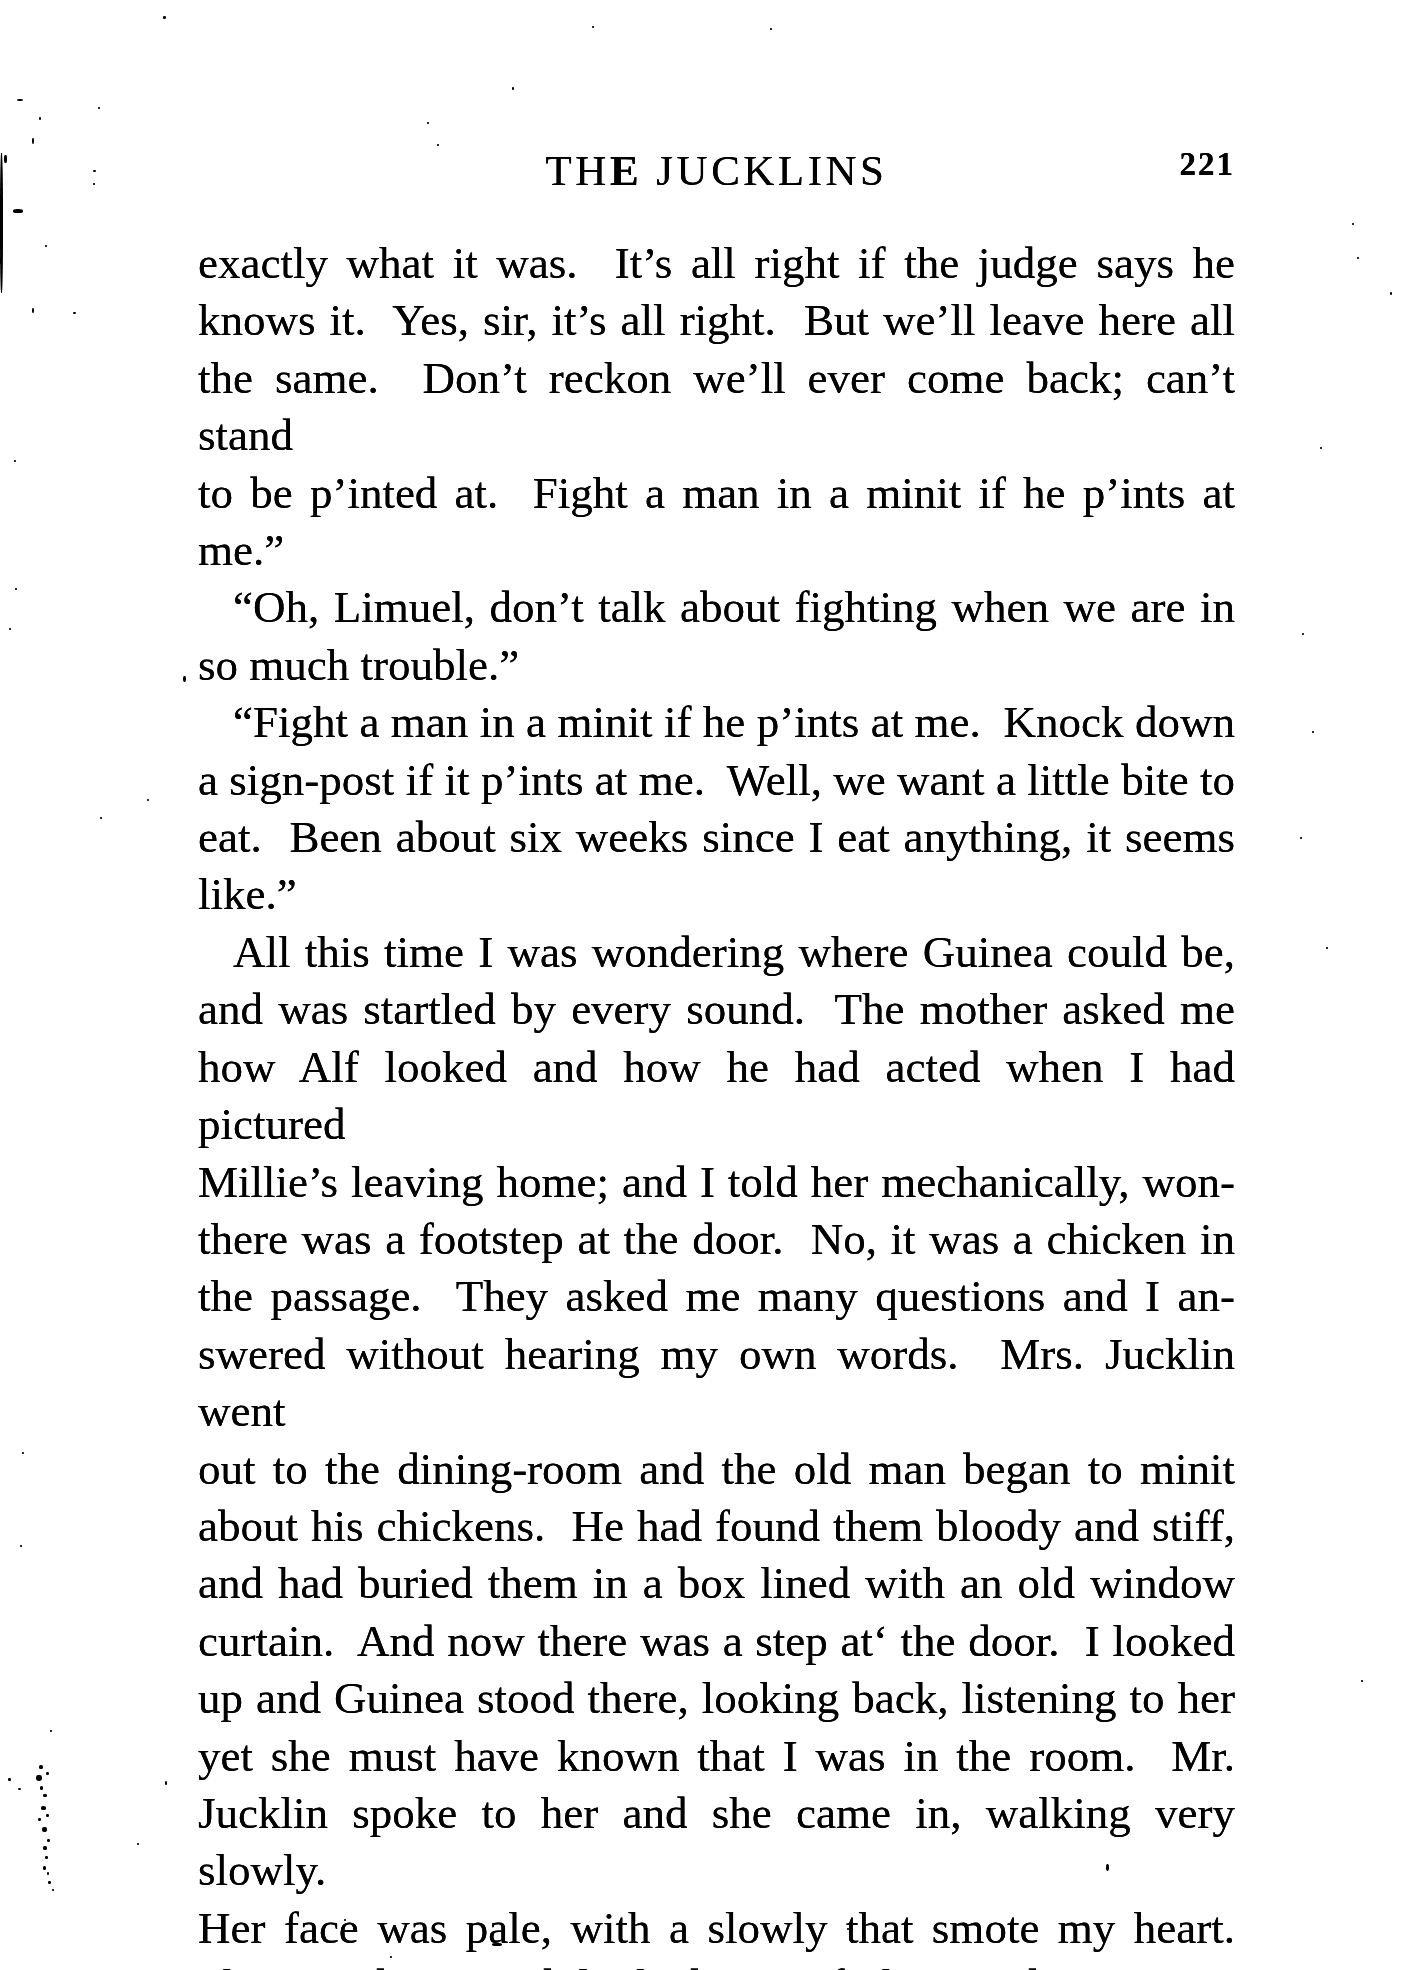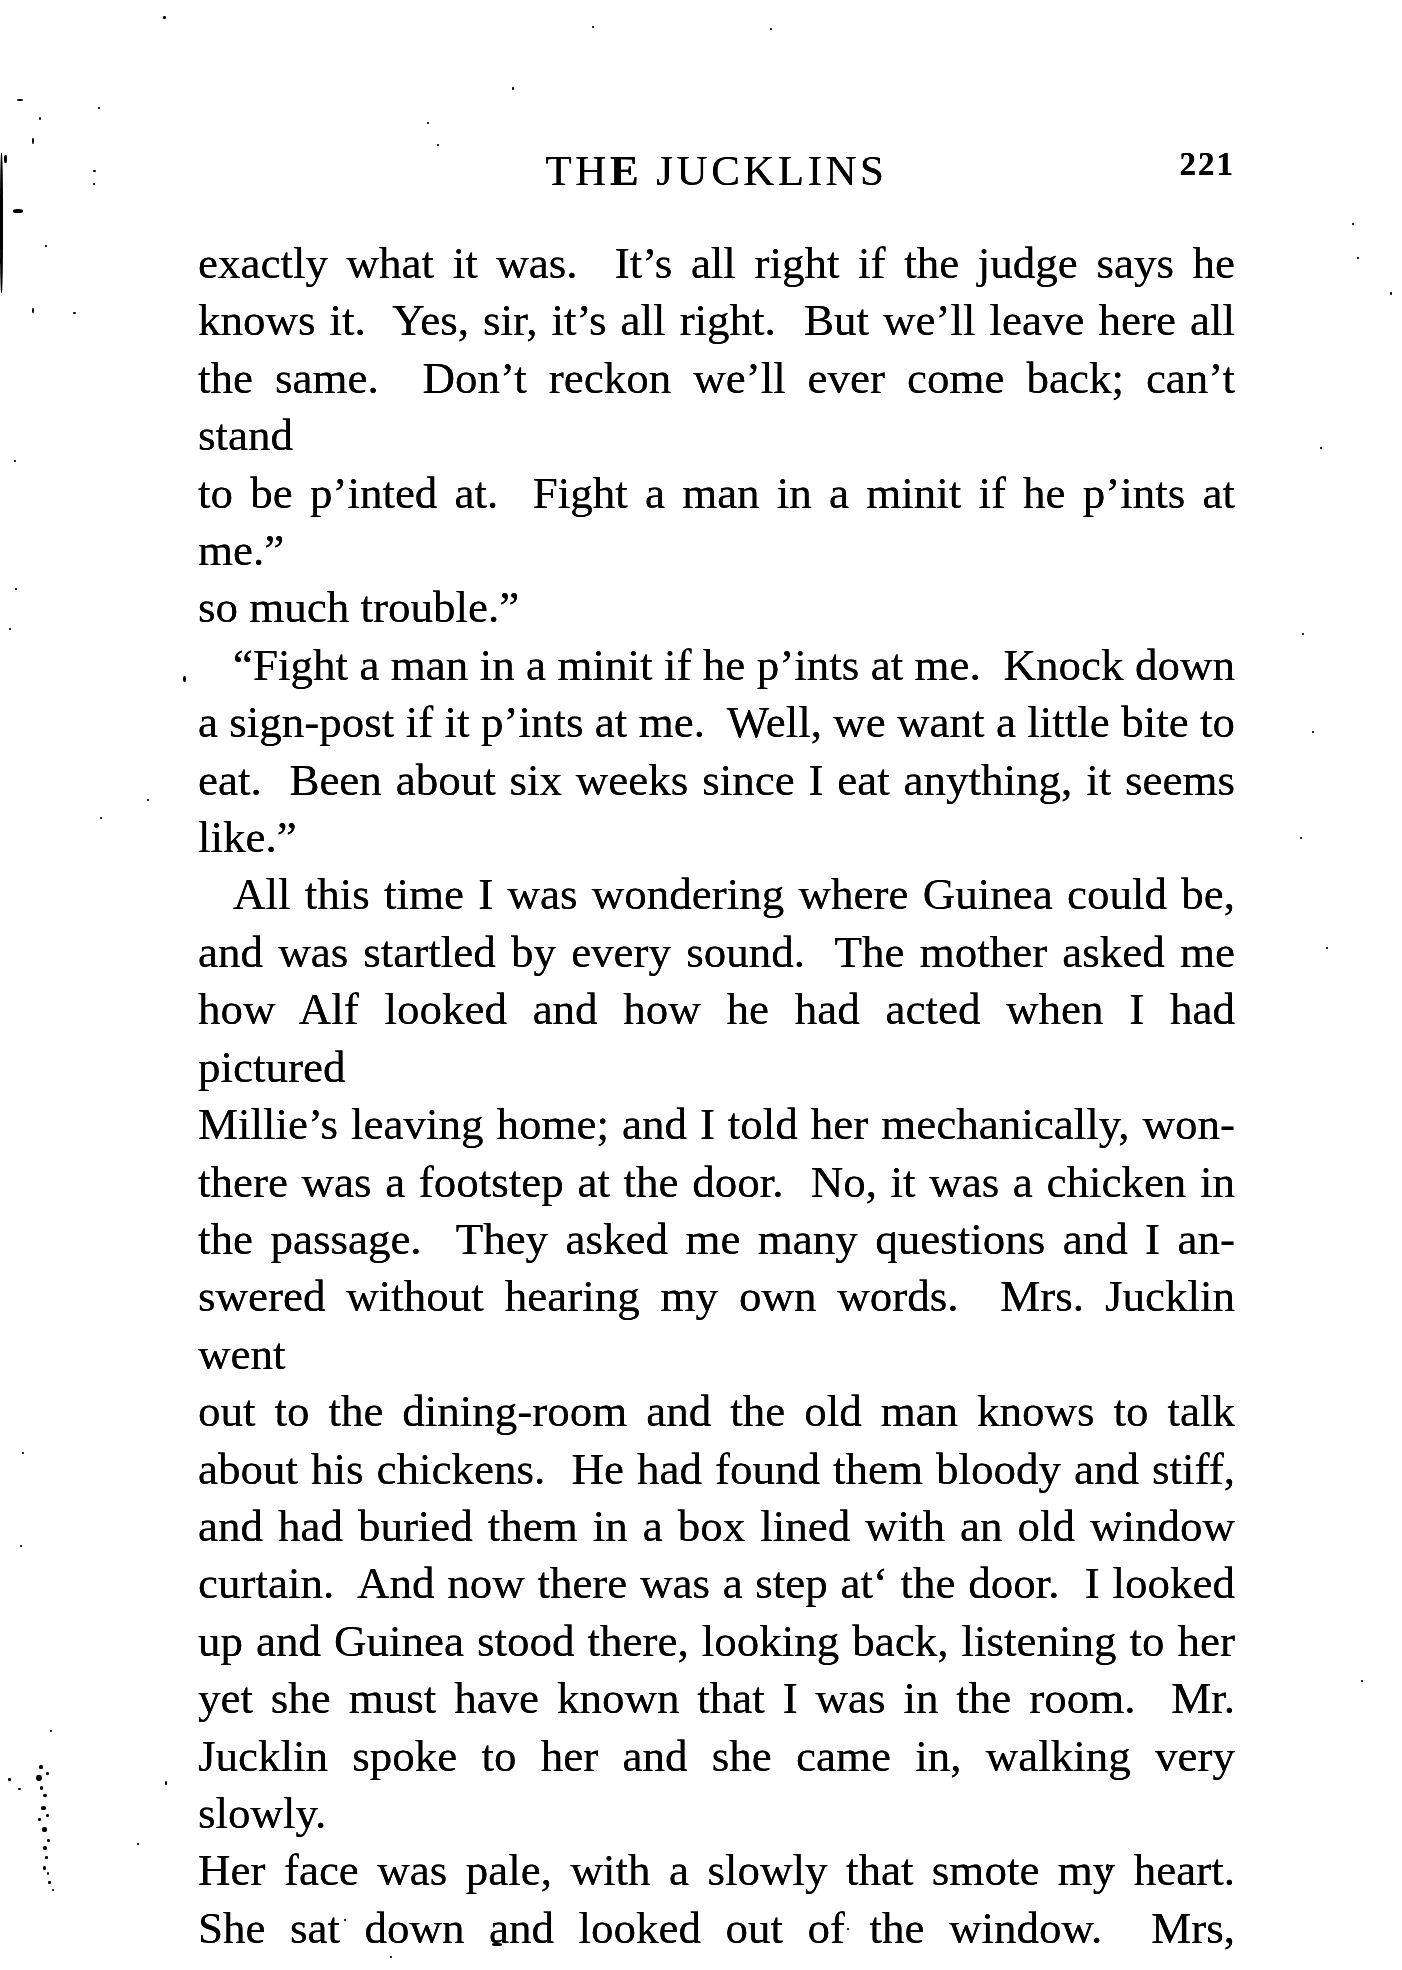--- a/index.html
+++ b/index.html
@@ -77,33 +77,34 @@
 
   <div class="running-head"><span>TH</span><span class="damaged">E</span><span> JUCKLINS</span></div>
 
   <div class="page-number">221</div>
 
   <div class="text-block" id="text-block">
       <div class="line">exactly what it was.&nbsp; It’s all right if the judge says he</div>
       <div class="line">knows it.&nbsp; Yes, sir, it’s all right.&nbsp; But we’ll leave here all</div>
       <div class="line">the same.&nbsp; Don’t reckon we’ll ever come back; can’t stand</div>
       <div class="line">to be p’inted at.&nbsp; Fight a man in a minit if he p’ints at me.”</div>
+      <div class="line ind">“Oh, Limuel, don’t talk about fighting when we are in</div>
       <div class="line no-just">so much trouble.”</div>
       <div class="line ind">“Fight a man in a minit if he p’ints at me.&nbsp; Knock down</div>
       <div class="line">a sign-post if it p’ints at me.&nbsp; Well, we want a little bite to</div>
       <div class="line">eat.&nbsp; Been about six weeks since I eat anything, it seems</div>
       <div class="line no-just">like.”</div>
       <div class="line ind">All this time I was wondering where Guinea could be,</div>
       <div class="line">and was startled by every sound.&nbsp; The mother asked me</div>
       <div class="line">how Alf looked and how he had acted when I had pictured</div>
       <div class="line">Millie’s leaving home; and I told her mechanically, won-</div>
       <div class="line">there was a footstep at the door.&nbsp; No, it was a chicken in</div>
       <div class="line">the passage.&nbsp; They asked me many questions and I an-</div>
       <div class="line">swered without hearing my own words.&nbsp; Mrs. Jucklin went</div>
-      <div class="line">out to the dining-room and the old man knows to talk</div>
+      <div class="line">out to the dining-room and the old man began to minit</div>
       <div class="line">about his chickens.&nbsp; He had found them bloody and stiff,</div>
       <div class="line">and had buried them in a box lined with an old window</div>
       <div class="line">curtain.&nbsp; And now there was a step at‘ the door.&nbsp; I looked</div>
       <div class="line">up and Guinea stood there, looking back, listening to her</div>
       <div class="line">yet she must have known that I was in the room.&nbsp; Mr.</div>
       <div class="line">Jucklin spoke to her and she came in, walking very slowly.</div>
       <div class="line">Her face was pale, with a slowly that smote my heart.</div>
       <div class="line">She sat down and looked out of the window.&nbsp; Mrs,</div>
     </div>
 

